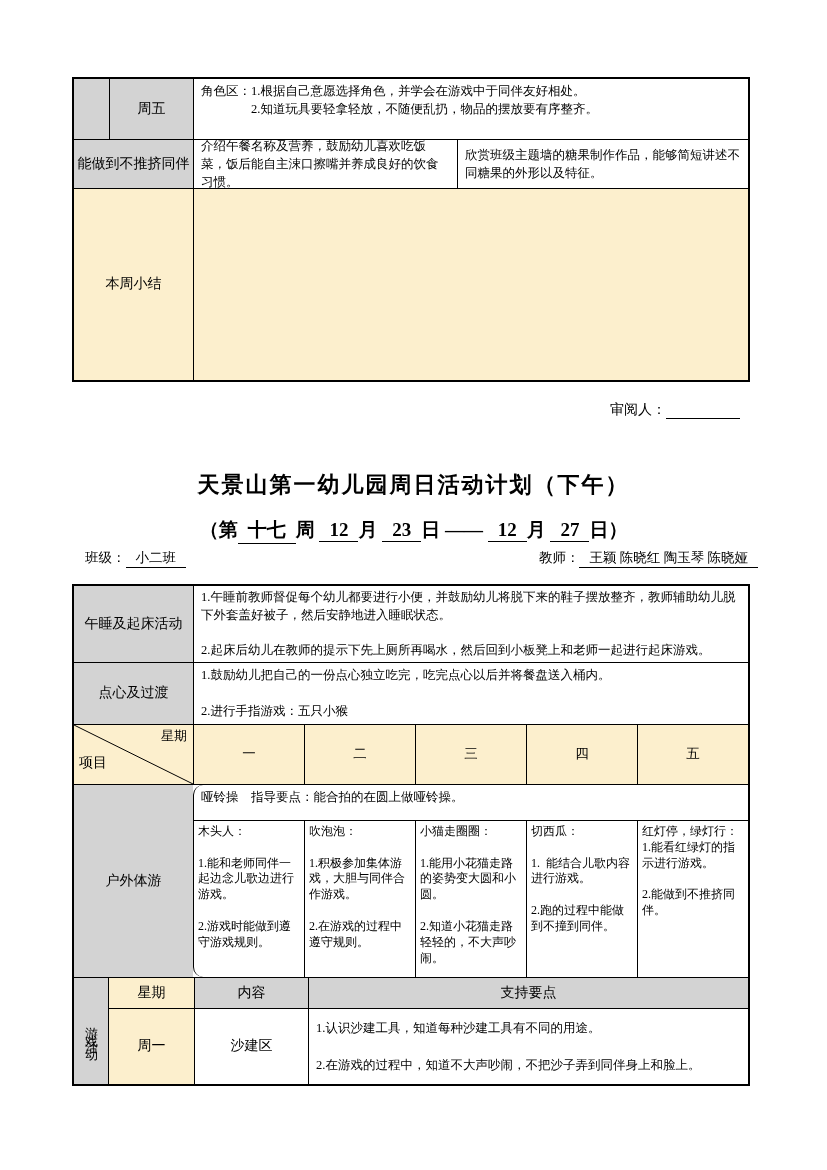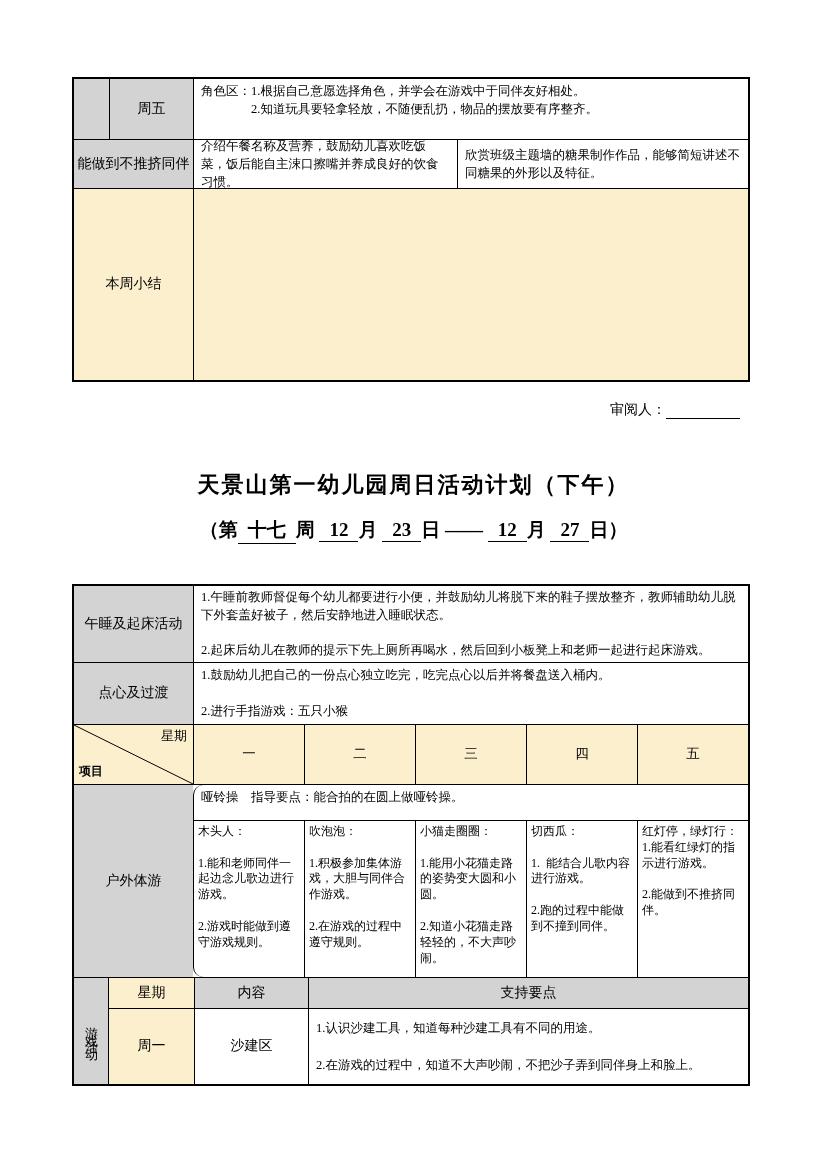--- a/index.html
+++ b/index.html
@@ -18,21 +18,21 @@
 
   .lbl { display:flex; align-items:center; justify-content:center; text-align:center;
          font-size:14px; padding:2px; line-height:1.35; }
   .content { font-size:12.5px; line-height:1.45; padding:3px 7px; white-space:pre-wrap; }
   .vcenter { display:flex; flex-direction:column; justify-content:center; }
 
   
   .corner { position:relative; }
   .corner svg { position:absolute; inset:0; width:100%; height:100%; }
   .corner .tr { position:absolute; top:2px; right:6px; font-size:13px; }
-  .corner .bl { position:absolute; bottom:4px; left:5px; font-size:12px;font-weight:bold; }
+  .corner .bl { position:absolute; bottom:12px; left:5px; font-size:14px; }
 
   .daycol { font-size:12px; line-height:1.32; padding:3px 4px; white-space:pre-wrap; }
   .dayhead { font-size:13.5px; }
 
   .outdoor-right { display:flex; flex-direction:column; flex:1 1 auto; }
   .intro-row { border-bottom:1px solid #000; flex:0 0 36px; }
   .daycols { display:flex; flex:1 1 auto; }
   .daycols .cell { flex:1 1 0; }
 
   .vertical-label { writing-mode:vertical-lr; text-orientation:upright; letter-spacing:7px;
@@ -86,20 +86,28 @@
 
   <div class="doc-sub">
     <span>（第</span><span class="blank">十七</span><span>周</span>
     <span class="blank">12</span><span>月</span>
     <span class="blank">23</span><span>日</span>
     <span>——</span>
     <span class="blank">12</span><span>月</span>
     <span class="blank">27</span><span>日）</span>
   </div>
 
+  <div class="meta-line">
+    <span>
+      <span>班级：</span><span class="blank">小二班</span>
+    </span>
+    <span>
+      <span>教师：</span><span class="blank">王颖 陈晓红 陶玉琴 陈晓娅</span>
+    </span>
+  </div>
 
   <div class="tbl" style="left:72px; top:584px; width:678px; height:502px;">
 
     <div class="trow" style="flex:0 0 76px;">
       <div class="cell gray lbl" style="flex:0 0 119px;">午睡及起床活动</div>
       <div class="cell content" style="flex:1 1 auto; line-height:1.4;">1.午睡前教师督促每个幼儿都要进行小便，并鼓励幼儿将脱下来的鞋子摆放整齐，教师辅助幼儿脱下外套盖好被子，然后安静地进入睡眠状态。
 
 2.起床后幼儿在教师的提示下先上厕所再喝水，然后回到小板凳上和老师一起进行起床游戏。</div>
     </div>
 

